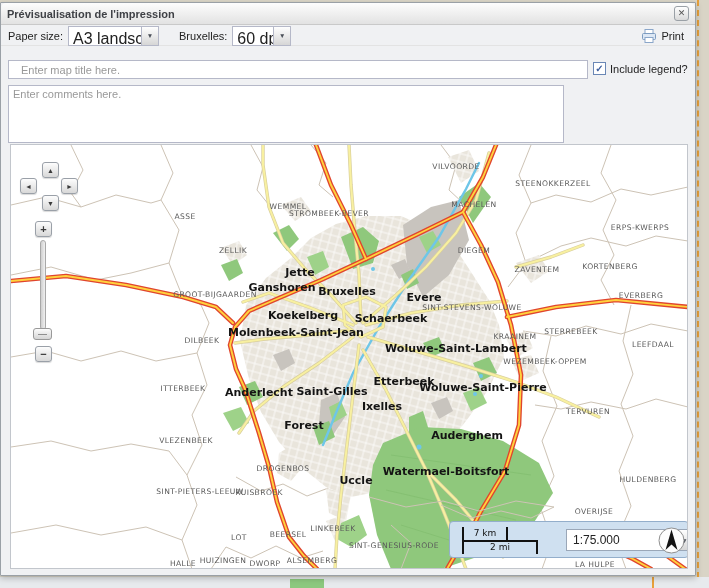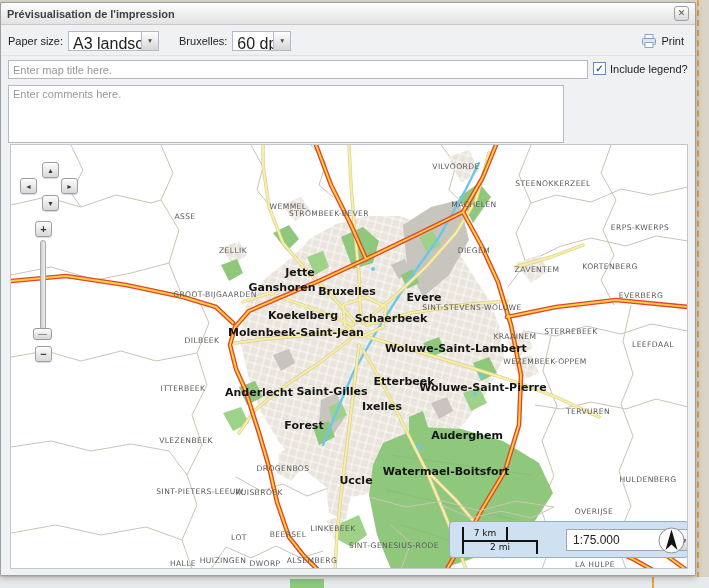--- a/index.html
+++ b/index.html
@@ -17,37 +17,37 @@
             border:1px solid #9aa0a6; border-radius:1px; box-shadow:0 2px 6px rgba(0,0,0,.25); }
   .titlebar { position:absolute; left:0; top:0; width:100%; height:22px;
               background:linear-gradient(#fdfdfd,#e2e2e2); border-bottom:1px solid #c9c9c9;
               border-radius:5px 5px 0 0; display:flex; align-items:center; padding:0 6px; }
   .titlebar .title { font-size:11px; font-weight:bold; color:#3f4146; }
   .close-tool { margin-left:auto; width:15px; height:15px; border:1px solid #9aa0a6; border-radius:3px;
                 background:linear-gradient(#fff,#d9d9d9); display:flex; align-items:center; justify-content:center;
                 font-size:9px; color:#555; cursor:pointer; line-height:1; }
 
   
-  .toolbar { position:absolute; left:0; top:23px; width:100%; height:30px; display:flex; align-items:center;
+  .toolbar { position:absolute; left:0; top:23px; width:100%; height:20px; display:flex; align-items:center;
              padding:0 7px; gap:5px; border-bottom:1px solid #e3e3e3; }
   .tb-label { font-size:11px; color:#222; }
   .combo { display:flex; height:20px; border:1px solid #b5b8c8; background:#fff; }
   .combo .combo-text { font-size:16px; color:#222; padding:3px 2px 0 4px; white-space:nowrap; overflow:hidden; }
   .combo .trigger { width:17px; border-left:1px solid #b5b8c8; background:linear-gradient(#fefefe,#d6d6d6);
                     display:flex; align-items:center; justify-content:center; font-size:6.5px; color:#4a4f58; cursor:pointer; }
   .combo.paper .combo-text { width:72px; }
   .combo.res .combo-text { width:40px; }
   .tb-gap { width:10px; }
   .spacer { flex:1; }
   .print-btn { display:flex; align-items:center; gap:4px; padding:2px 4px; cursor:pointer; border-radius:3px; }
   .print-btn span { font-size:11px; color:#222; }
 
   
   .field-title { position:absolute; left:7px; top:57px; width:580px; height:19px; border:1px solid #b5b8c8;
-                 font-size:11px; padding:0 4px; color:#333; font-family:"Liberation Sans",sans-serif; }
+                 font-size:11px; padding:0 12px; color:#333; font-family:"Liberation Sans",sans-serif; }
   .legend-wrap { position:absolute; left:592px; top:59px; display:flex; align-items:center; gap:4px; }
   .checkbox { width:13px; height:13px; background:#fff; border:1px solid #6a87b5; display:flex;
               align-items:center; justify-content:center; font-size:10px; color:#3d5f9e; font-weight:bold; cursor:pointer; line-height:1; }
   .checkbox .glyph { visibility:hidden; }
   .checkbox.checked .glyph { visibility:visible; }
   .legend-label { font-size:11px; color:#222; }
   .field-comments { position:absolute; left:7px; top:82px; width:556px; height:58px; border:1px solid #b5b8c8;
                     font-size:11px; padding:2px 4px; color:#333; resize:none; font-family:"Liberation Sans",sans-serif; }
   ::placeholder { color:#999; opacity:1; }
 

